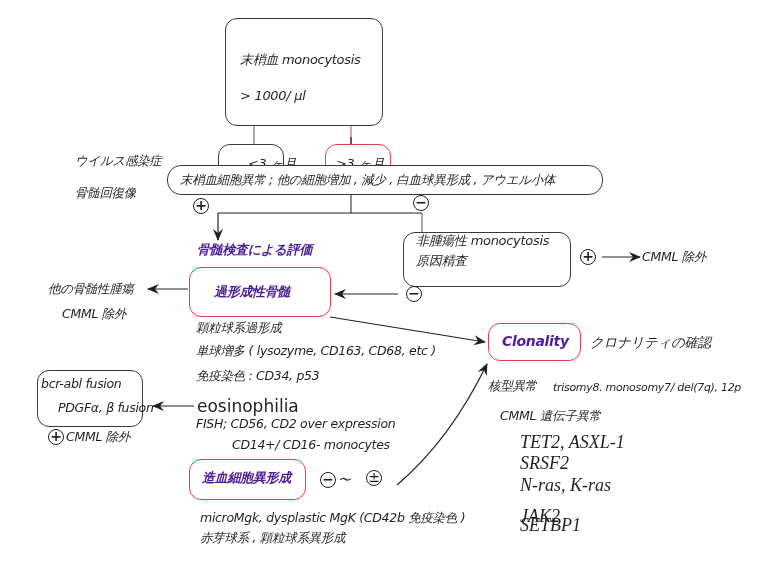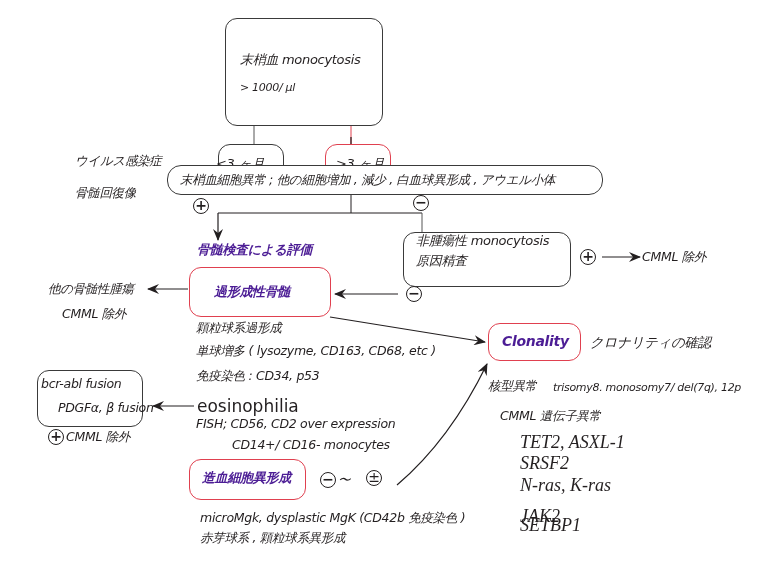--- a/index.html
+++ b/index.html
@@ -47,24 +47,24 @@
 
   <line x1="330" y1="317" x2="485" y2="342" stroke="#231f20" stroke-width="1.2" marker-end="url(#ah)"></line>
 
   <line x1="194" y1="406" x2="153" y2="406" stroke="#231f20" stroke-width="1.2" marker-end="url(#ah)"></line>
 
   <path d="M397,485 Q450,440 487,364" fill="none" stroke="#231f20" stroke-width="1.2" marker-end="url(#ah)"></path>
 </svg>
 
 <div class="box" style="left:225px;top:18px;width:158px;height:108px;"></div>
 <div class="abs t" style="left:240px;top:52px;font-size:13px;">末梢血 monocytosis</div>
-<div class="abs t" style="left:240px;top:80px;font-size:11px;text-align:center;">&gt; 1000/ μl</div>
+<div class="abs t" style="left:240px;top:88px;font-size:13px;text-align:center;">&gt; 1000/ μl</div>
 
 <div class="box" style="left:218px;top:144px;width:66px;height:45px;"></div>
-<div class="abs t" style="left:216px;top:156px;font-size:13px;">&lt;3 ヶ月</div>
+<div class="abs t" style="left:248px;top:156px;font-size:13px;">&lt;3 ヶ月</div>
 <div class="abs t" style="left:75px;top:153px;">ウイルス感染症</div>
 <div class="abs t" style="left:75px;top:185px;">骨髄回復像</div>
 
 <div class="box red" style="left:325px;top:144px;width:66px;height:45px;"></div>
 <div class="abs t" style="left:336px;top:156px;font-size:13px;">&gt;3 ヶ月</div>
 
 <div class="box" style="left:167px;top:165px;width:436px;height:30px;border-radius:14px;"></div>
 <div class="abs t" style="left:180px;top:172px;font-size:12.5px;">末梢血細胞異常 ; 他の細胞増加 , 減少 , 白血球異形成 , アウエル小体</div>
 
 <div class="circ" style="left:193px;top:198px;">+</div>

